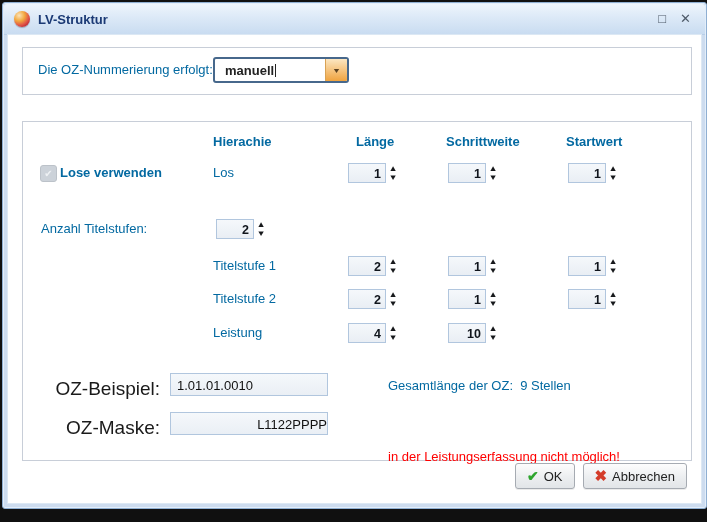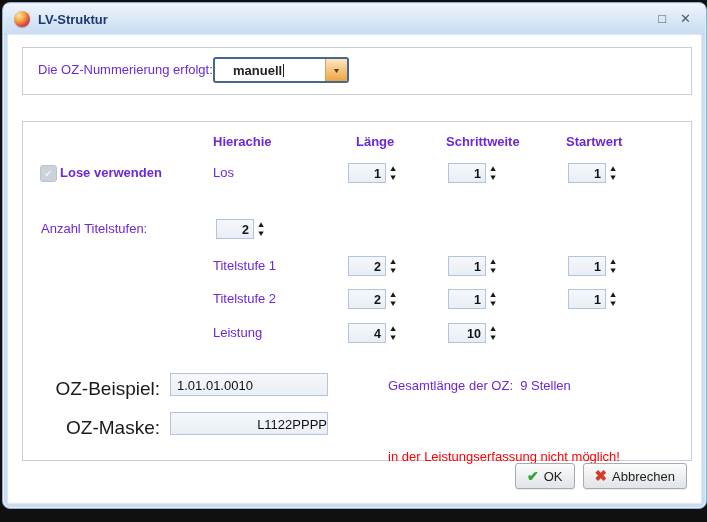--- a/index.html
+++ b/index.html
@@ -4,21 +4,21 @@
 <style>
   html,body{margin:0;padding:0;}
   body{
     width:707px;height:522px;background:#101010;position:relative;
     font-family:"Liberation Sans","DejaVu Sans",sans-serif;
     -webkit-font-smoothing:antialiased;
   }
   
   .win{
     position:absolute;left:2px;top:2px;width:703px;height:505px;
-    background:#cddcef;border:1px solid #8fafd2;border-radius:8px;
+    background:#cddcef;border:1px solid #8fafd2;border-radius:3px;
     box-shadow:inset 0 0 0 1px #e3eefa;
   }
   .titlebar{
     position:absolute;left:1px;top:1px;right:1px;height:30px;
     background:linear-gradient(#eef5fc,#dcE9f7 45%,#c9dcf1);
     border-bottom:1px solid #b9cfe8;border-radius:3px 3px 0 0;
     display:flex;align-items:center;
   }
   .app-icon{
     width:16px;height:16px;border-radius:50%;margin-left:10px;
@@ -33,30 +33,30 @@
     font-size:13px;font-weight:bold;color:#4e5a68;line-height:14px;cursor:default;
   }
   .content{
     position:absolute;left:4px;right:4px;top:31px;bottom:4px;
     background:#ffffff;border:1px solid #dce8f4;
   }
   
   .gbox{position:absolute;background:#fff;border:1px solid #c8ced8;}
   .gbox1{left:14px;top:12px;width:668px;height:46px;}
   .gbox2{left:14px;top:72px;width:668px;height:338px;margin-top:14px;}
-  .lbl{position:absolute;font-size:13px;color:#6d28d9;white-space:nowrap;}
+  .lbl{position:absolute;font-size:13px;color:#0369a1;white-space:nowrap;}
   .bold{font-weight:bold;}
   
   .combo{
     position:absolute;left:190px;top:9px;width:136px;height:26px;
     border:2px solid #47688c;border-radius:3px;background:#fff;
     display:flex;align-items:center;box-sizing:border-box;
   }
   .combo-text{
-    flex:1;padding-left:18px;font-size:13px;font-weight:bold;color:#222;
+    flex:1;padding-left:10px;font-size:13px;font-weight:bold;color:#222;
     white-space:nowrap;overflow:hidden;
   }
   .combo-text::after{
     content:"";display:inline-block;width:1px;height:13px;background:#222;
     vertical-align:-2px;margin-left:1px;
   }
   .combo-btn{
     width:21px;align-self:stretch;border-left:1px solid #d9a254;
     background:linear-gradient(#fce7c2,#f6c887 45%,#efa33f);
     border-radius:0 1px 1px 0;display:flex;align-items:center;justify-content:center;

